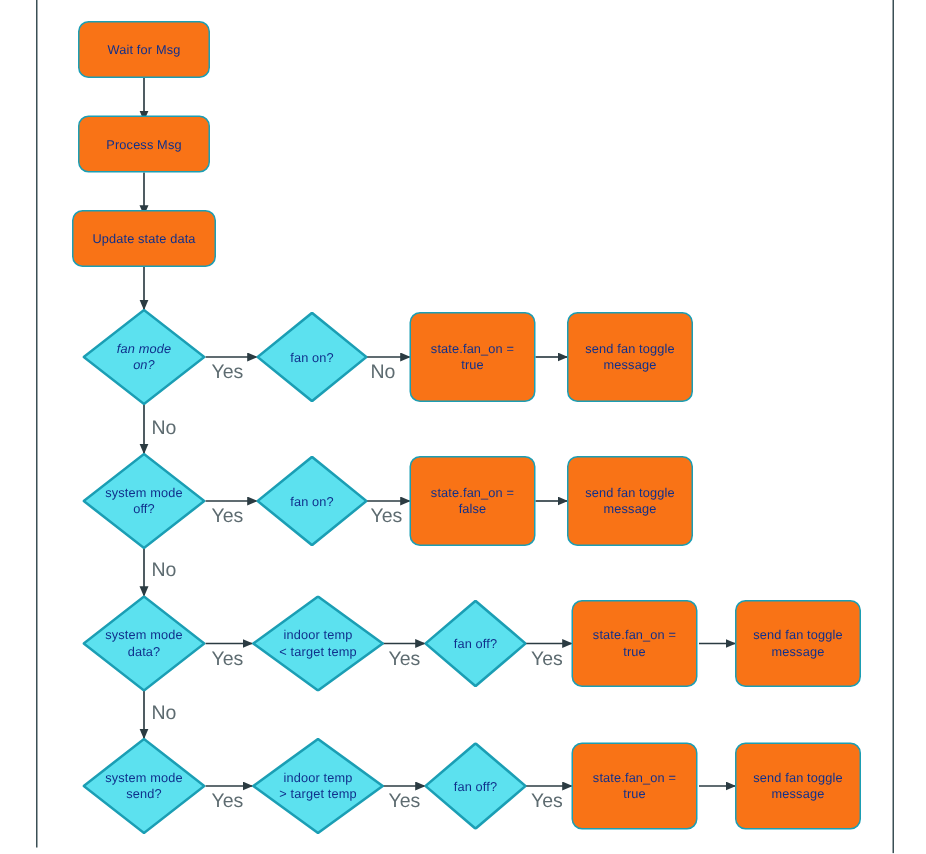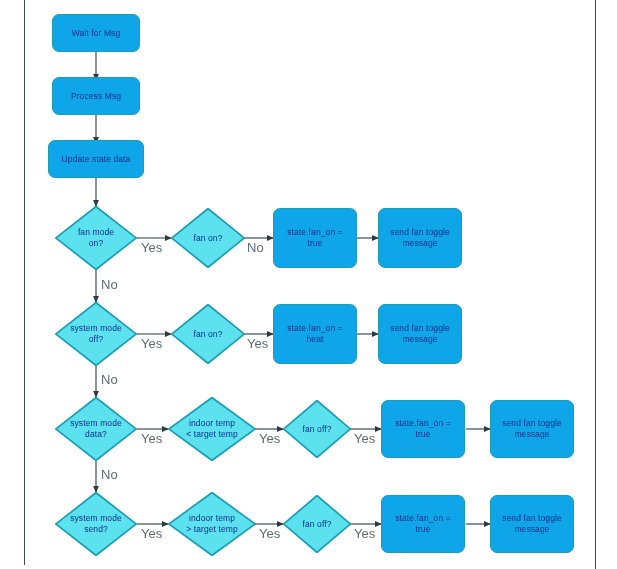--- a/index.html
+++ b/index.html
@@ -48,21 +48,21 @@
     align-items: center;
     justify-content: center;
     text-align: center;
     color: #10308c;
     font-size: 8.5px;
     line-height: 1.25;
     letter-spacing: 0.1px;
     user-select: none;
   }
   .node.process {
-    background: #0ea5e9;
+    background: #f97316;
     border: 1.4px solid #1b9eb4;
     border-radius: 7px;
     padding: 2px 4px;
   }
   .node.decision {
     background: transparent;
     border: none;
   }
   .diamond-shape {
     position: absolute;
@@ -136,21 +136,21 @@
     </div>
 
     <div class="node process" style="left:48px; top:140px; width:96px; height:38px;">
       <span class="nowrap">Update state data</span>
     </div>
 
     <div class="node process" style="left:52px; top:77px; width:88px; height:38px;">
       <span class="nowrap">Process Msg</span>
     </div>
 
-    <div class="node decision" style="left:55px; top:206px; width:82px; height:64px;">
+    <div class="node decision" style="left:55px; top:206px; width:82px; height:64px;font-style:italic;">
       <svg class="diamond-shape" viewBox="0 0 100 100" preserveAspectRatio="none">
         <polygon points="50,1 99,50 50,99 1,50" fill="#5ce1ef" stroke="#1b9eb4" stroke-width="2.4" stroke-linejoin="round"></polygon>
       </svg>
       <div class="dlabel">
         <div>fan mode</div>
         <div>on?</div>
       </div>
     </div>
 
     <div class="node decision" style="left:171px; top:208px; width:74px; height:60px;">
@@ -191,21 +191,21 @@
         <polygon points="50,1 99,50 50,99 1,50" fill="#5ce1ef" stroke="#1b9eb4" stroke-width="2.6" stroke-linejoin="round"></polygon>
       </svg>
       <div class="dlabel">
         <div class="nowrap">fan on?</div>
       </div>
     </div>
 
     <div class="node process" style="left:273px; top:304px; width:84px; height:60px;">
       <div>
         <div class="nowrap">state.fan_on =</div>
-        <div class="nowrap">heat</div>
+        <div class="nowrap">false</div>
       </div>
     </div>
 
     <div class="node process" style="left:378px; top:304px; width:84px; height:60px;">
       <div>
         <div class="nowrap">send fan toggle</div>
         <div class="nowrap">message</div>
       </div>
     </div>
 

